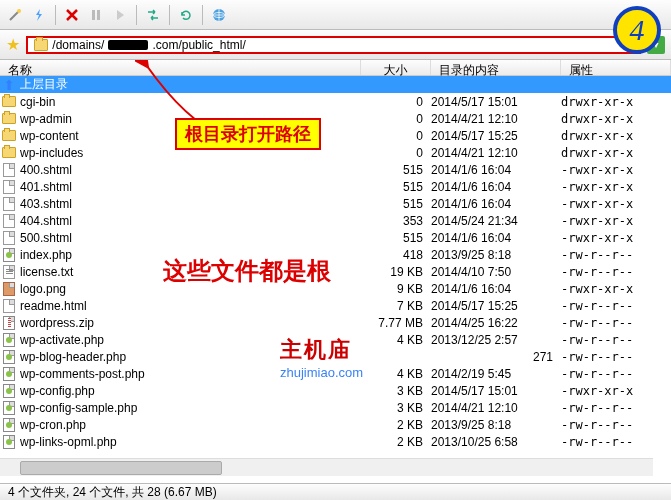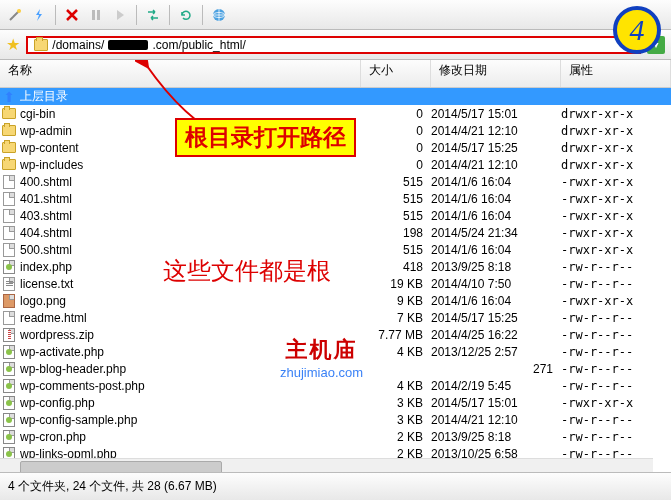--- a/index.html
+++ b/index.html
@@ -7,24 +7,24 @@
 .toolbar{height:30px;background:linear-gradient(#fdfdfd,#e8e8e8);border-bottom:1px solid #bbb;display:flex;align-items:center;padding:0 4px;gap:2px}
 .tb-btn{width:22px;height:22px;display:flex;align-items:center;justify-content:center;border:1px solid transparent;border-radius:2px}
 .tb-sep{width:1px;height:20px;background:#bbb;margin:0 3px}
 .addr{height:30px;background:linear-gradient(#fdfdfd,#e8e8e8);border-bottom:1px solid #bbb;display:flex;align-items:center;padding:0 6px;gap:6px}
 .star{color:#f0c020;font-size:16px}
 .path-box{flex:1;height:18px;background:#fff;border:2px solid #d00;display:flex;align-items:center;padding:4px 6px;gap:4px;font-family:monospace;font-size:12px}
 .folder-ico{width:14px;height:12px;background:#f7d774;border:1px solid #c9a227;border-radius:1px;position:relative}
 .folder-ico::before{content:"";position:absolute;top:-3px;left:1px;width:5px;height:3px;background:#f7d774;border:1px solid #c9a227;border-bottom:none;border-radius:1px 1px 0 0}
 .obscured{display:inline-block;width:40px;height:10px;background:#000;border-radius:2px;vertical-align:middle}
 .green-dd{width:18px;height:18px;background:#4a4;border-radius:2px;color:#fff;display:flex;align-items:center;justify-content:center;font-size:10px}
-.header{height:28px;background:linear-gradient(#fdfdfd,#ececec);border-bottom:1px solid #ccc;display:flex}
+.header{height:16px;background:linear-gradient(#fdfdfd,#ececec);border-bottom:1px solid #ccc;display:flex}
 .header>div{padding:2px 8px;border-right:1px solid #ddd}
 .col-name{flex:1}
-.col-size{width:70px;text-align:left}
+.col-size{width:70px;text-align:center}
 .col-date{width:130px}
 .col-attr{width:110px}
 .list{height:376px;overflow-y:auto;overflow-x:hidden}
 .row{height:17px;display:flex;align-items:center;font-family:"SimSun",monospace;font-size:12px}
 .row.sel{background:#3399ff;color:#fff}
 .cell-name{flex:1;display:flex;align-items:center;gap:4px;padding-left:2px;white-space:nowrap}
 .cell-size{width:70px;text-align:right;padding-right:8px}
 .cell-date{width:130px}
 .cell-attr{width:110px;font-family:monospace}
 .ico{width:14px;height:14px;flex-shrink:0;display:inline-flex;align-items:center;justify-content:center}
@@ -32,28 +32,28 @@
 .ico-folder{width:14px;height:11px;background:#f7d774;border:1px solid #c9a227;border-radius:1px;position:relative}
 .ico-folder::before{content:"";position:absolute;top:-3px;left:1px;width:4px;height:3px;background:#f7d774;border:1px solid #c9a227;border-bottom:none}
 .ico-file{width:12px;height:14px;background:#fff;border:1px solid #999;position:relative}
 .ico-file::before{content:"";position:absolute;top:0;right:0;width:4px;height:4px;background:#ddd;border-left:1px solid #999;border-bottom:1px solid #999}
 .ico-php{background:#fff;border-color:#888}
 .ico-php::after{content:"";position:absolute;left:2px;top:3px;width:6px;height:6px;border-radius:50%;background:#8bc34a}
 .ico-txt::after{content:"";position:absolute;left:2px;top:3px;width:7px;height:1px;background:#888;box-shadow:0 2px #888,0 4px #888}
 .ico-img{background:#d96;border-color:#a64}
 .ico-zip{background:#fff;border-color:#888}
 .ico-zip::after{content:"";position:absolute;left:4px;top:1px;width:3px;height:10px;background:repeating-linear-gradient(#c44 0 1px,#fff 1px 2px)}
-.status{position:absolute;bottom:0;left:0;right:0;height:28px;background:linear-gradient(#fdfdfd,#e8e8e8);border-top:1px solid #bbb;display:flex;align-items:center;padding:0 8px;font-size:12px}
+.status{position:absolute;bottom:0;left:0;right:0;height:17px;background:linear-gradient(#fdfdfd,#e8e8e8);border-top:1px solid #bbb;display:flex;align-items:center;padding:0 8px;font-size:12px}
 .scrollbar-h{position:absolute;bottom:24px;left:0;right:18px;height:18px;background:#f0f0f0;border-top:1px solid #ddd}
 .scrollbar-h::before{content:"";position:absolute;left:20px;top:2px;width:200px;height:12px;background:#ccc;border:1px solid #aaa;border-radius:2px}
 .badge{position:absolute;top:6px;right:10px;width:48px;height:48px;border-radius:50%;background:#ffe400;border:4px solid #1040c0;display:flex;align-items:center;justify-content:center;font-size:30px;font-style:italic;font-family:serif;color:#1040c0;z-index:10}
-.anno1{position:absolute;left:175px;top:118px;border:2px solid #d00;background:#ff0;color:#d00;font-size:23px;padding:2px 8px;font-weight:bold;z-index:5}
+.anno1{position:absolute;left:175px;top:118px;border:2px solid #d00;background:#ff0;color:#d00;font-size:18px;padding:2px 8px;font-weight:bold;z-index:5}
 .arrow{position:absolute;left:135px;top:60px;z-index:4;pointer-events:none}
-.anno2{position:absolute;left:163px;top:255px;color:#d00;font-size:24px;line-height:1.3;z-index:5;font-weight:400}
-.watermark{position:absolute;left:280px;top:335px;text-align:center;z-index:5}
+.anno2{position:absolute;left:163px;top:255px;color:#d00;font-size:24px;line-height:1.3;z-index:5;font-weight:700}
+.watermark{position:absolute;left:280px;top:335px;text-align:left;z-index:5}
 .watermark .cn{color:#c00;font-size:22px;font-weight:bold;letter-spacing:2px}
 .watermark .en{color:#3b82f6;font-size:13px}
 </style>
 </head>
 <body>
 
 <div class="toolbar">
   <div class="tb-btn">
       <svg width="16" height="16">
         <path d="M3 13 L9 7 M6 10 L10 6 L13 3" stroke="#888" stroke-width="2" fill="none"></path>
@@ -113,21 +113,21 @@
     <span>/domains/</span>
       <span class="obscured"></span>
       <span>.com/public_html/</span>
   </div>
   <div class="green-dd">▾</div>
 </div>
 
 <div class="header">
   <div class="col-name">名称</div>
   <div class="col-size">大小</div>
-  <div class="col-date">修改日期</div>
+  <div class="col-date">目录的内容</div>
   <div class="col-attr">属性</div>
 </div>
 
 <div class="list" id="list">
     <div class="row sel">
       <div class="cell-name">
         <span class="ico ico-up">⬆</span>
         <span>上层目录</span>
       </div>
       <div class="cell-size"></div>
@@ -211,21 +211,21 @@
       <div class="cell-date">2014/1/6 16:04</div>
       <div class="cell-attr">-rwxr-xr-x</div>
     </div>
     <div class="row">
       <div class="cell-name">
         <span class="ico">
           <span class="ico-file ico-file"></span>
         </span>
         <span>404.shtml</span>
       </div>
-      <div class="cell-size">198</div>
+      <div class="cell-size">353</div>
       <div class="cell-date">2014/5/24 21:34</div>
       <div class="cell-attr">-rwxr-xr-x</div>
     </div>
     <div class="row">
       <div class="cell-name">
         <span class="ico">
           <span class="ico-file ico-file"></span>
         </span>
         <span>500.shtml</span>
       </div>

